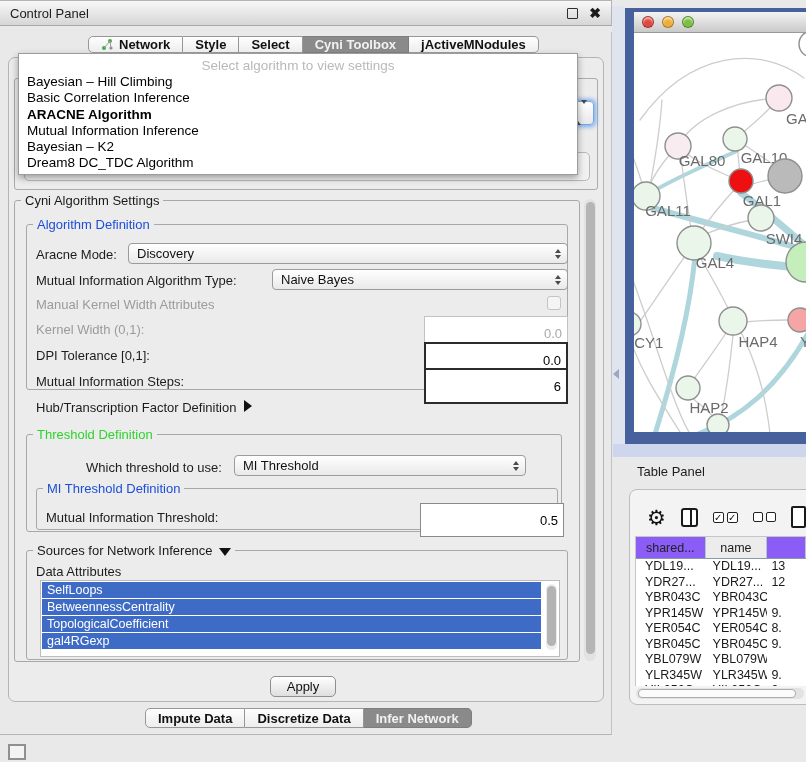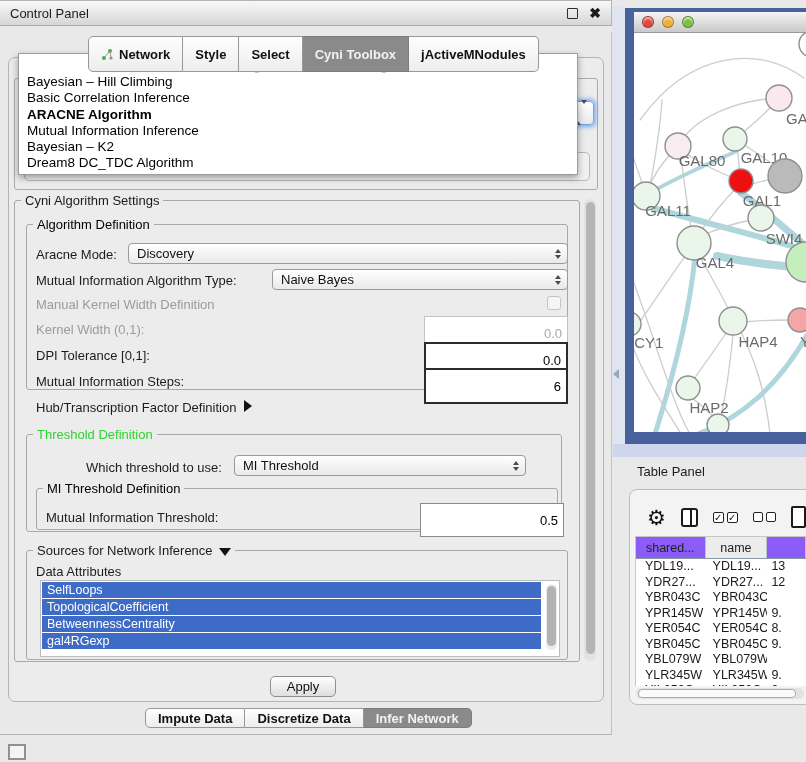--- a/index.html
+++ b/index.html
@@ -15,21 +15,21 @@
     display:flex; align-items:center; padding:0 10px; }
   .cp-title { font-size:13px; color:#1d1d1d; }
   .tb-btns { margin-left:auto; display:flex; align-items:center; gap:11px; }
   .float-btn { width:11px; height:11px; border:1.6px solid #2e2e2e; background:transparent; border-radius:1px; }
   .close-btn { font-size:14px; font-weight:bold; color:#1a1a1a; line-height:11px; }
   .cp-body { left:0; top:32px; width:612px; height:703px; border-right:1px solid #c2c2c2; border-bottom:1px solid #b5b5b5; background:#e9e9e9; }
 
   
   .tabbar { display:flex; z-index:60; }
   .tab { border:1px solid #979797; border-left:none; background:linear-gradient(#fefefe,#ededed);
-    font-size:13px; font-weight:bold; color:#111; padding:3px 12px 3px 12px; height:36px;
+    font-size:13px; font-weight:bold; color:#111; padding:3px 12px 3px 12px; height:17px;
     display:flex; align-items:center; gap:5px; white-space:nowrap; }
   .tab:first-child { border-left:1px solid #979797; border-radius:5px 0 0 5px; }
   .tab:last-child { border-radius:0 5px 5px 0; }
   .tab.sel { background:#8a8a8a; color:#f2f2f2; border-color:#7d7d7d; }
   #top-tabs { left:88px; top:36px; }
   #bottom-tabs { left:145px; top:708px; }
   #bottom-tabs .tab { height:20px; }
 
   .cp-inner { left:8px; top:57px; width:596px; height:645px; border:1px solid #b4b4b4; border-radius:7px; background:#ececec; }
 
@@ -44,21 +44,21 @@
   
   .popup { left:18px; top:53px; width:560px; border:1px solid #9c9c9c; background:#fff;
     box-shadow:0 3px 7px rgba(0,0,0,.35); z-index:50; padding:3px 0 2px 0; }
   .pop-placeholder { text-align:center; color:#b9b9b9; font-size:13.5px; height:17px; line-height:17px; }
   .pop-item { font-size:13.5px; color:#000; height:16.3px; line-height:16.3px; padding-left:8px; }
   .pop-item.sel { font-weight:bold; }
 
   
   .groupbox { border:1px solid #a8a8a8; border-radius:3px; z-index:20; }
   .gtitle { position:absolute; top:-8px; left:6px; background:#ececec; padding:0 4px; font-size:13px; color:#1a1a1a; white-space:nowrap; }
-  .gtitle.blue { color:#000000; }
+  .gtitle.blue { color:#1d4ed8; }
   .gtitle.green { color:#2fd32f; }
 
   .lbl { font-size:13px; font-weight:normal; color:#1c1c1c; white-space:nowrap; z-index:21; }
   .lbl.dis { color:#9b9b9b; }
   .lbl.norm { font-weight:normal; }
 
   .combo { border:1px solid #9b9b9b; border-radius:4px; background:linear-gradient(#ffffff,#e9e9e9);
     display:flex; align-items:center; font-size:13px; color:#111; padding-left:8px; z-index:21; }
   .combo .arrows { margin-left:auto; margin-right:6px; display:flex; flex-direction:column; align-items:center; }
   .arr-up { width:0; height:0; border-left:3.5px solid transparent; border-right:3.5px solid transparent; border-bottom:4.5px solid #4a4a4a; }
@@ -206,21 +206,21 @@
 
   <div class="abs lbl" style="left:36px;top:273px;">Mutual Information Algorithm Type:</div>
   <div class="abs combo" style="left:272px;top:269px;width:296px;height:21px;">
     <span>Naive Bayes</span>
     <span class="arrows">
         <span class="arr-up"></span>
         <span class="arr-dn"></span>
       </span>
   </div>
 
-  <div class="abs lbl dis" style="left:36px;top:297px;">Manual Kernel Width Definition</div>
+  <div class="abs lbl dis" style="left:36px;top:297px;">Manual Kernel Width Attributes</div>
   <div class="abs checkbox" style="left:547px;top:296px;"></div>
 
   <div class="abs lbl dis" style="left:36px;top:322px;">Kernel Width (0,1):</div>
   <div class="abs field dis" style="left:424px;top:316px;width:144px;height:20px;">0.0</div>
 
   <div class="abs lbl" style="left:36px;top:348px;">DPI Tolerance [0,1]:</div>
   <div class="abs field strong" style="left:424px;top:342px;width:144px;height:22px;">0.0</div>
 
   <div class="abs lbl" style="left:36px;top:374px;">Mutual Information Steps:</div>
   <div class="abs field strong" style="left:424px;top:368px;width:144px;height:22px;">6</div>
@@ -248,22 +248,22 @@
   <div class="abs lbl" style="left:46px;top:510px;">Mutual Information Threshold:</div>
   <div class="abs field normal" style="left:420px;top:503px;width:144px;height:20px;">0.5</div>
 
   <div class="abs groupbox" style="left:26px;top:550px;width:542px;height:110px;">
     <span class="gtitle"><span>Sources for Network Inference</span><span class="disclosure-down"></span></span>
   </div>
   <div class="abs lbl" style="left:36px;top:564px;">Data Attributes</div>
   <div class="abs attr-list">
     <div id="attr-items">
         <div class="attr-item sel">SelfLoops</div>
+        <div class="attr-item sel">BetweennessCentrality</div>
         <div class="attr-item sel">TopologicalCoefficient</div>
-        <div class="attr-item sel">BetweennessCentrality</div>
         <div class="attr-item sel">gal4RGexp</div>
       </div>
     <div class="attr-scroll">
         <div class="attr-thumb"></div>
       </div>
   </div>
 
   <div class="abs vscroll">
       <div class="thumb"></div>
     </div>

